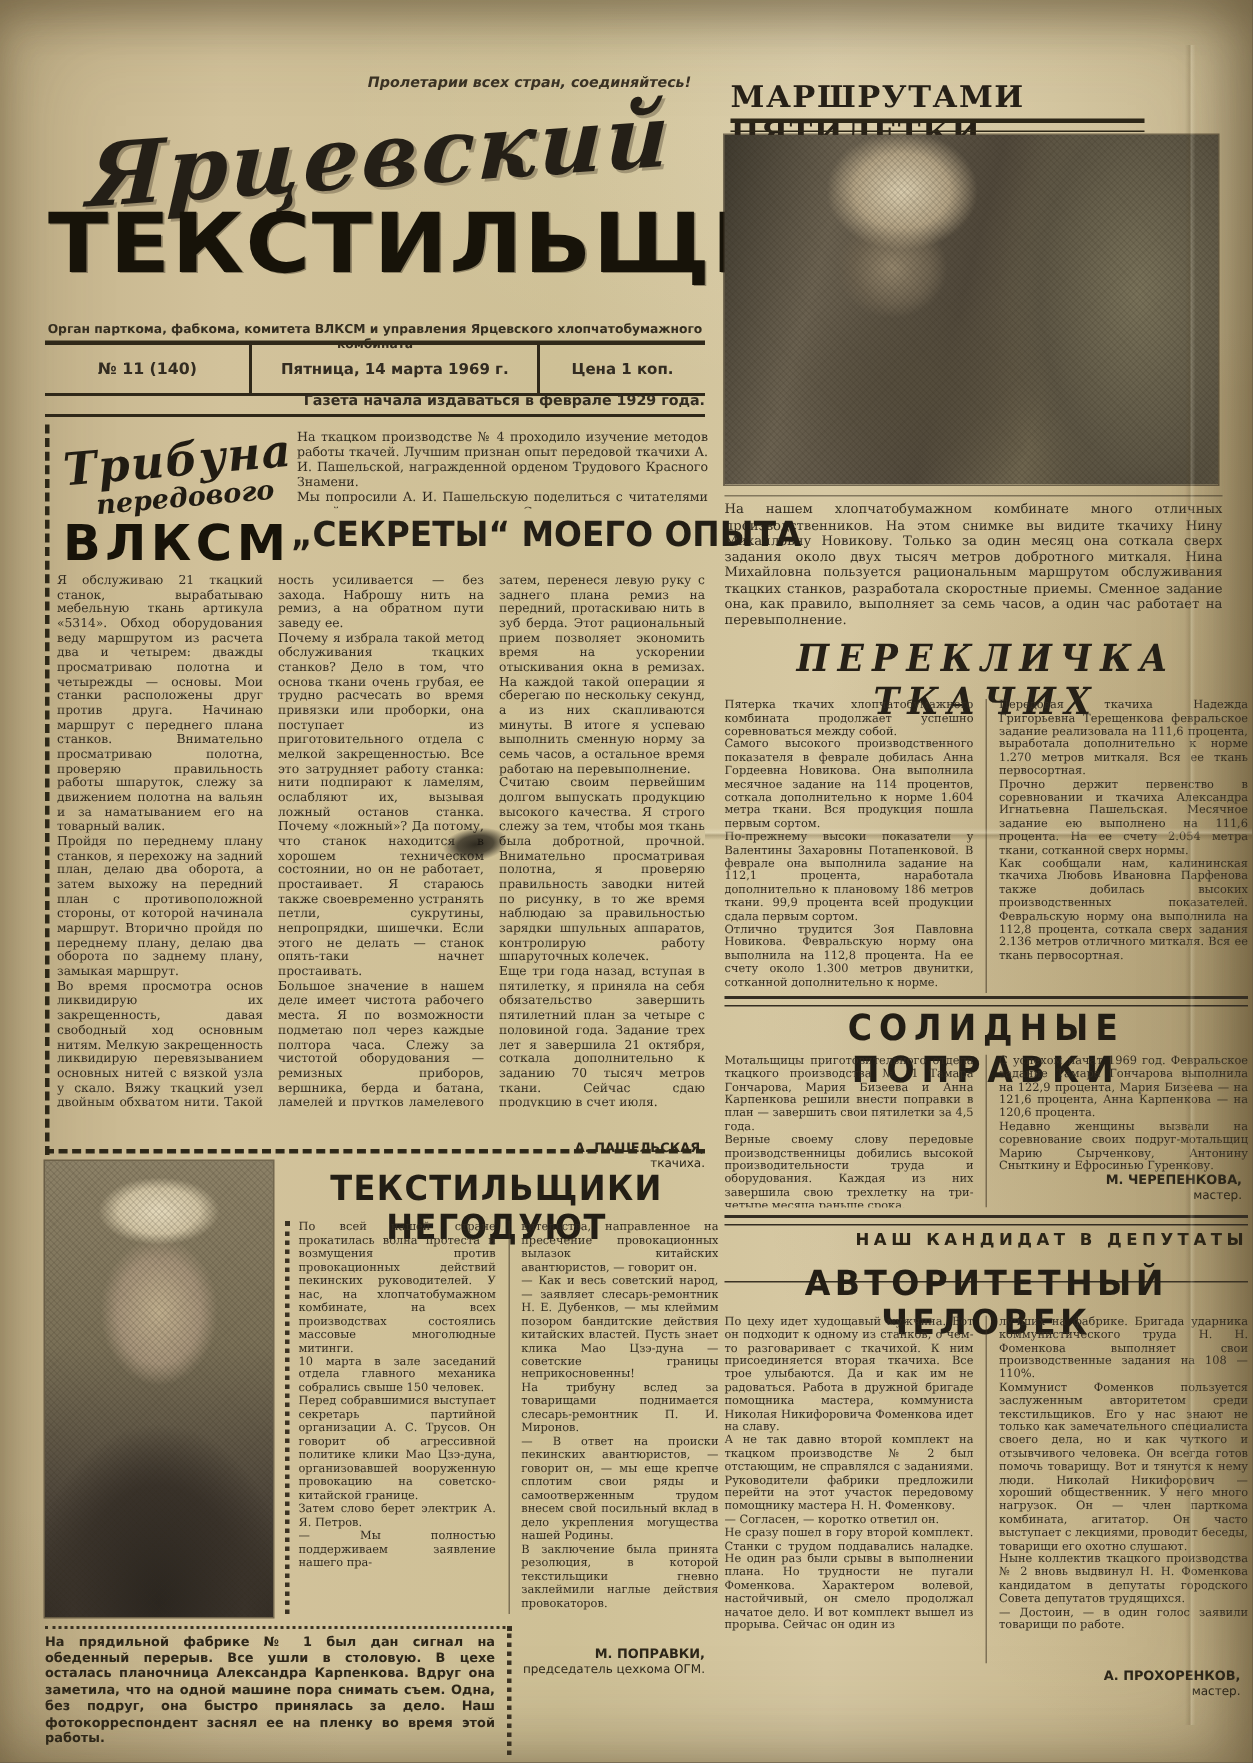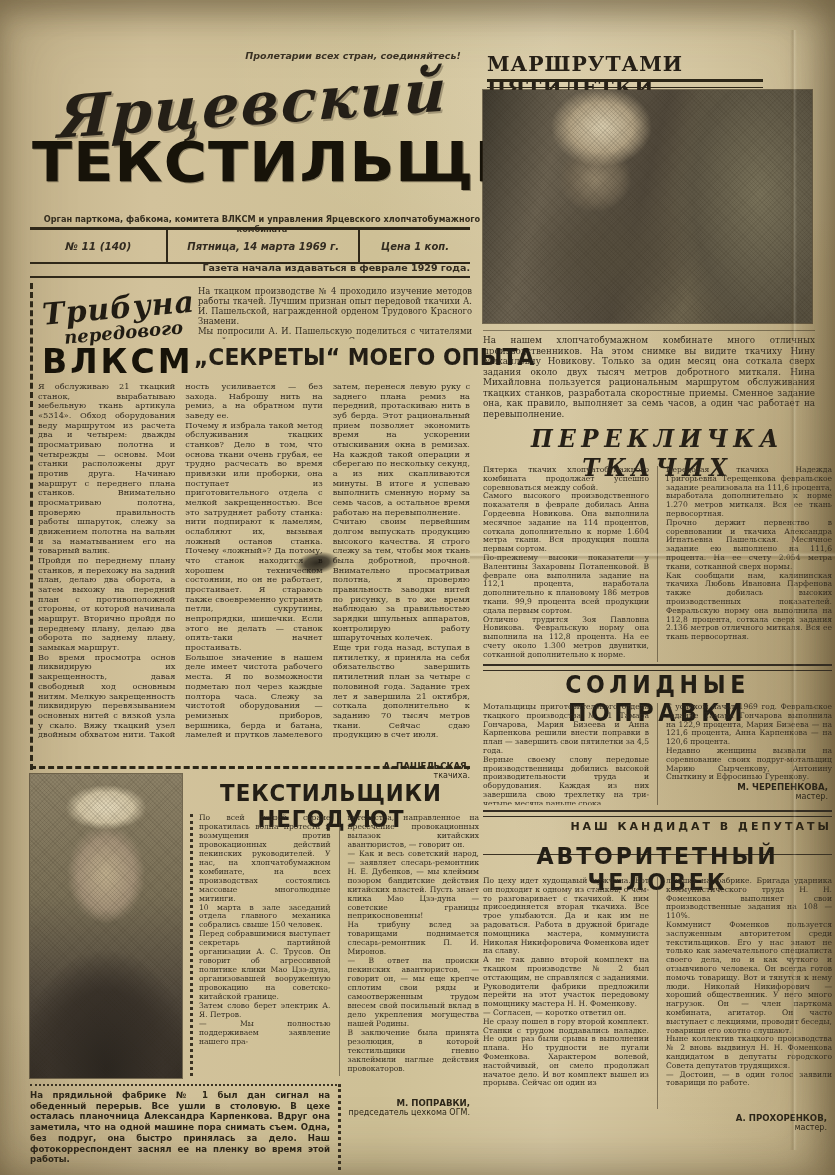--- a/index.html
+++ b/index.html
@@ -38,23 +38,23 @@
 <body>
 
 <div class="page">
 
   <div class="abs sans" style="left:238px;top:50px;width:230px;font-weight:bold;font-style:italic;font-size:9.5px;text-align:center;color:#3a3224;">Пролетарии всех стран, соединяйтесь!</div>
 
   <div class="abs" style="left:58px;top:70px;font-style:italic;font-weight:bold;font-size:58px;color:#241f17;transform:rotate(-4deg) skewX(-6deg);letter-spacing:2px;text-shadow:2px 2px 0 rgba(45,38,24,.3);">Ярцевский</div>
 
   <div class="abs headline-sans" style="left:32px;top:130px;font-size:55px;letter-spacing:1px;transform:scaleX(1.07);transform-origin:left;color:#171309;text-shadow:1px 1px 0 rgba(45,38,24,.4);">ТЕКСТИЛЬЩИК</div>
 
-  <div class="abs sans" style="left:30px;top:214px;width:440px;font-weight:bold;font-size:8.2px;text-align:center;color:#352e20;margin-left:12px;">Орган парткома, фабкома, комитета ВЛКСМ и управления Ярцевского хлопчатобумажного комбината</div>
+  <div class="abs sans" style="left:30px;top:214px;width:440px;font-weight:bold;font-size:8.2px;text-align:center;color:#352e20;">Орган парткома, фабкома, комитета ВЛКСМ и управления Ярцевского хлопчатобумажного комбината</div>
 
-  <div class="abs" style="left:30px;top:227px;width:440px;height:32px;border-top:3px solid #2f2819;border-bottom:2px solid #2f2819;display:flex;align-items:stretch;font-style:italic;">
+  <div class="abs" style="left:30px;top:227px;width:440px;height:32px;border-top:3px solid #2f2819;border-bottom:2px solid #2f2819;display:flex;align-items:stretch;">
     <div class="sans" style="flex:0 0 31%;display:flex;align-items:center;justify-content:center;font-weight:bold;font-size:10.5px;border-right:2px solid #2f2819;">№ 11 (140)</div>
     <div class="sans" style="flex:1;display:flex;align-items:center;justify-content:center;font-weight:bold;font-size:10px;">Пятница, 14 марта 1969 г.</div>
     <div class="sans" style="flex:0 0 25%;display:flex;align-items:center;justify-content:center;font-weight:bold;font-size:10px;border-left:2px solid #2f2819;">Цена 1 коп.</div>
   </div>
 
   <div class="abs sans" style="left:30px;top:262px;width:440px;font-weight:bold;font-size:9.5px;text-align:right;border-bottom:2px solid #2f2819;padding-bottom:3px;">Газета начала издаваться в феврале 1929 года.</div>
 
   <div class="abs serif" style="left:487px;top:52px;font-weight:bold;font-size:20px;letter-spacing:1px;color:#262017;transform:scaleX(1.02);transform-origin:left;">МАРШРУТАМИ ПЯТИЛЕТКИ</div>
   <div class="abs" style="left:487px;top:79px;width:276px;height:5px;border-top:3px solid #2d2718;border-bottom:1px solid #2d2718;"></div>
 

